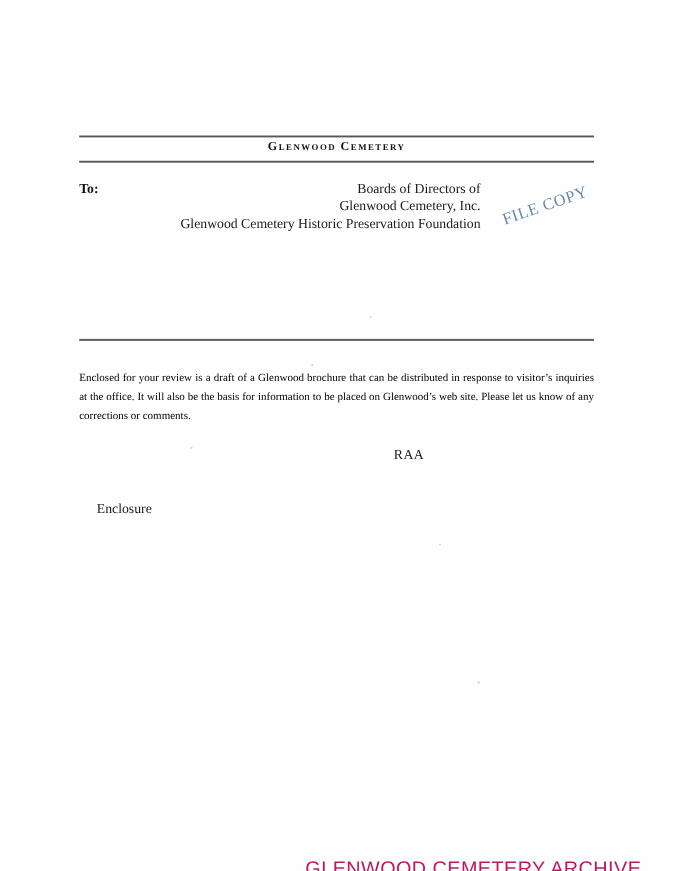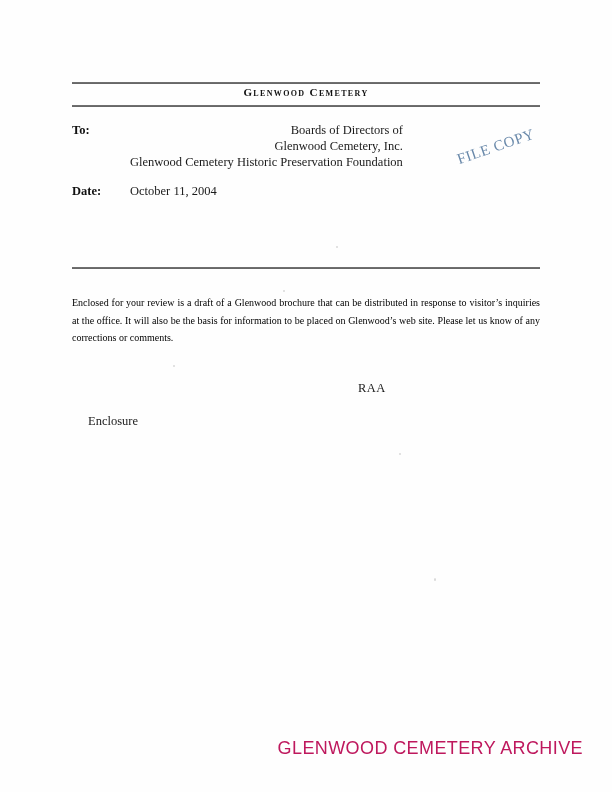--- a/index.html
+++ b/index.html
@@ -14,20 +14,21 @@
     overflow: hidden;
     font-family: "Liberation Serif", "DejaVu Serif", serif;
     color: #1a1a1a;
     -webkit-font-smoothing: antialiased;
   }
 
   .page {
     position: absolute;
     inset: 0;
     background: #fefefe;
+    margin-top: 41px;
   }
 
   
   .rule {
     position: absolute;
     left: 72px;
     width: 468px;
     background: linear-gradient(to bottom, #9a9a9a 0%, #4d4d4d 45%, #7d7d7d 100%);
   }
   .rule-top    { top: 82px;  height: 2px; }
@@ -52,20 +53,21 @@
   .memo {
     position: absolute;
     top: 122px;
     left: 72px;
     width: 468px;
   }
   .memo-row {
     display: flex;
     align-items: flex-start;
     margin-bottom: 13px;
+    gap: 34px;
   }
   .memo-label {
     width: 58px;
     flex: 0 0 58px;
     font-weight: bold;
     font-size: 12.5px;
     line-height: 16px;
     color: #111;
   }
   .memo-value {
@@ -99,21 +101,21 @@
     width: 468px;
     font-size: 10px;
     line-height: 17.5px;
     text-align: justify;
     color: #000000;
   }
 
   
   .initials {
     position: absolute;
-    top: 381px;
+    top: 365px;
     left: 358px;
     font-size: 12.5px;
     letter-spacing: 0.4px;
     color: #1a1a1a;
     text-align: center;
   }
 
   
   .enclosure {
     position: absolute;
@@ -159,24 +161,20 @@
       <div class="memo-label">To:</div>
       <div class="memo-value">
         <div>Boards of Directors of</div>
         <div>Glenwood Cemetery, Inc.</div>
         <div>Glenwood Cemetery Historic Preservation Foundation</div>
       </div>
     </div>
 
 
 
-    <div class="memo-row">
-      <div class="memo-label">Date:</div>
-      <div class="memo-value">October 11, 2004</div>
-    </div>
 
   </div>
 
   <div class="stamp">FILE COPY</div>
 
   <div class="rule rule-third"></div>
 
   <div class="body-text">Enclosed for your review is a draft of a Glenwood brochure that can be distributed in response to visitor’s inquiries at the office.  It will also be the basis for information to be placed on Glenwood’s web site.  Please let us know of any corrections or comments.</div>
 
   <div class="initials">RAA</div>

